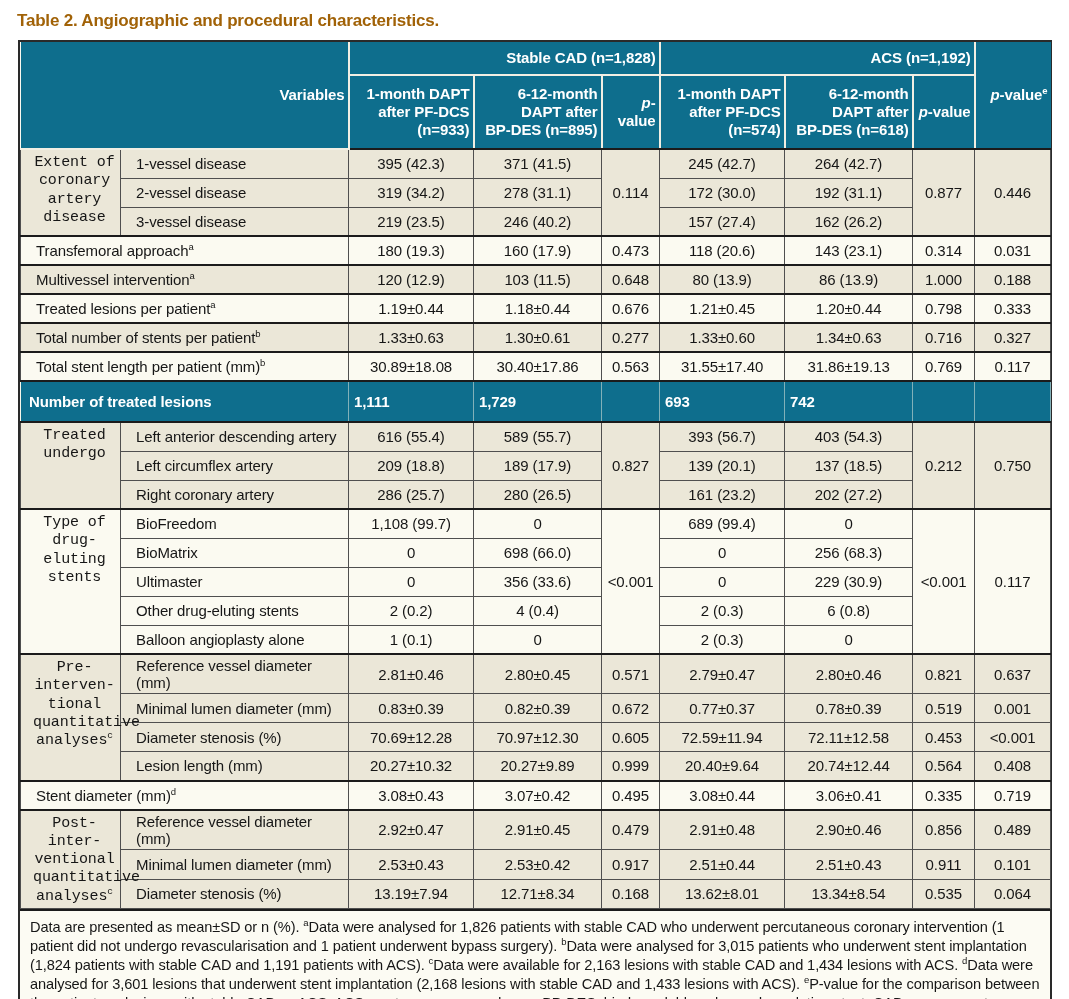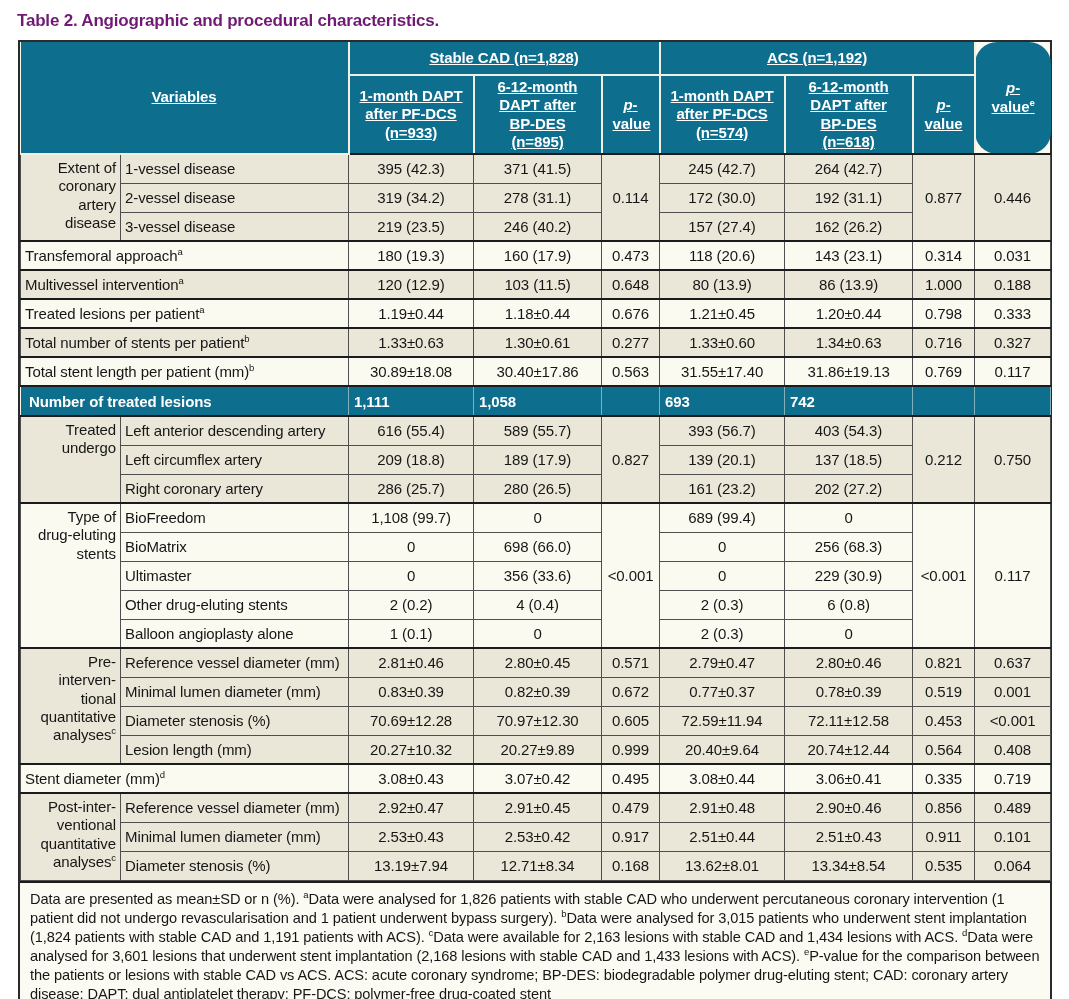--- a/index.html
+++ b/index.html
@@ -15,65 +15,65 @@
   *{box-sizing:border-box;}
   html,body{margin:0;padding:0;}
   body{
     width:1069px;height:999px;background:#ffffff;overflow:hidden;
     font-family:"Liberation Sans","DejaVu Sans",sans-serif;
     color:var(--text-color);
     letter-spacing:-0.1px;
   }
   .page-title{
     margin:11px 0 9px 17px;
-    font-size:17px;font-weight:bold;color:#701a75;
+    font-size:17px;font-weight:bold;color:#a16207;
     letter-spacing:-0.2px;
   }
   .table-frame{
     margin-left:18px;
     width:1034px;
     border:2px solid #2a2a2a;
     background:var(--row-light);
   }
   table{
     border-collapse:collapse;table-layout:fixed;width:1030px;
   }
   col.c1{width:100px}col.c2{width:228px}col.c3{width:125px}col.c4{width:128px}
   col.c5{width:58px}col.c6{width:125px}col.c7{width:128px}col.c8{width:62px}col.c9{width:76px}
 
   thead th{
     background:var(--header-teal);color:#fff;font-weight:bold;
-    font-size:15px;line-height:1.22;text-align:center;vertical-align:middle;
+    font-size:15px;line-height:1.22;text-align:right;vertical-align:middle;
     border:2px solid var(--header-line);
-    white-space:pre-line;padding:2px 10px;text-decoration:underline;
+    white-space:pre-line;padding:2px 3px;
   }
   thead tr.grp{height:33px;}
   thead tr.sub{height:74px;}
   thead tr:first-child th{border-top:none;}
   thead th:first-child{border-left:none;}
-  thead th.last{border-right:none;border-radius:22px;}
+  thead th.last{border-right:none;}
   thead tr.sub th, thead th.pe-col{border-bottom:2px solid var(--border-dark);}
   .pi{font-style:italic;}
   sup{font-size:9.5px;line-height:0;vertical-align:super;}
 
   tbody td{
     border:1px solid var(--border-mid);
     font-size:15px;padding:2px 5px;vertical-align:middle;
   }
   tbody tr{height:29px;}
   tbody tr.sec-start td{border-top:2px solid var(--border-dark);}
   tbody tr.beige td{background:var(--row-beige);}
   tbody tr.light td{background:var(--row-light);}
-  td.label, td.item-label{text-align:left;padding-left:4px;}
+  td.label, td.item-label{text-align:left;padding-left:15px;}
   td.group-label{
-    text-align:right;vertical-align:top;padding:4px 4px 2px 12px;
-    white-space:pre-line;line-height:1.22;
+    text-align:center;vertical-align:top;padding:4px 4px 2px 12px;
+    white-space:pre-line;line-height:1.22;font-family:Liberation Mono, monospace;
   }
   td.val{text-align:center;}
-  tbody tr.section-header{height:30px;}
+  tbody tr.section-header{height:41px;}
   tbody tr.section-header td{
     background:var(--header-teal);color:#fff;font-weight:bold;
     border-left:1px solid rgba(245,243,230,.5);
     border-right:1px solid rgba(245,243,230,.5);
   }
   tbody tr.section-header td.sh-label{text-align:left;padding-left:8px;}
   tbody tr.section-header td.sh-val{}
 
   .footnote{
     border-top:2px solid var(--border-dark);
@@ -200,21 +200,21 @@
           <td class="val">30.40±17.86</td>
           <td class="val pcol">0.563</td>
           <td class="val">31.55±17.40</td>
           <td class="val">31.86±19.13</td>
           <td class="val pcol">0.769</td>
           <td class="val pcol">0.117</td>
         </tr>
         <tr class="section-header sec-start">
           <td class="sh-label" colspan="2">Number of treated lesions</td>
           <td class="sh-val">1,111</td>
-          <td class="sh-val">1,058</td>
+          <td class="sh-val">1,729</td>
           <td class="sh-val"></td>
           <td class="sh-val">693</td>
           <td class="sh-val">742</td>
           <td class="sh-val"></td>
           <td class="sh-val"></td>
         </tr>
         <tr class="row beige sec-start">
           <td class="group-label" rowspan="3">Treated
 undergo</td>
           <td class="item-label">Left anterior descending artery</td>

